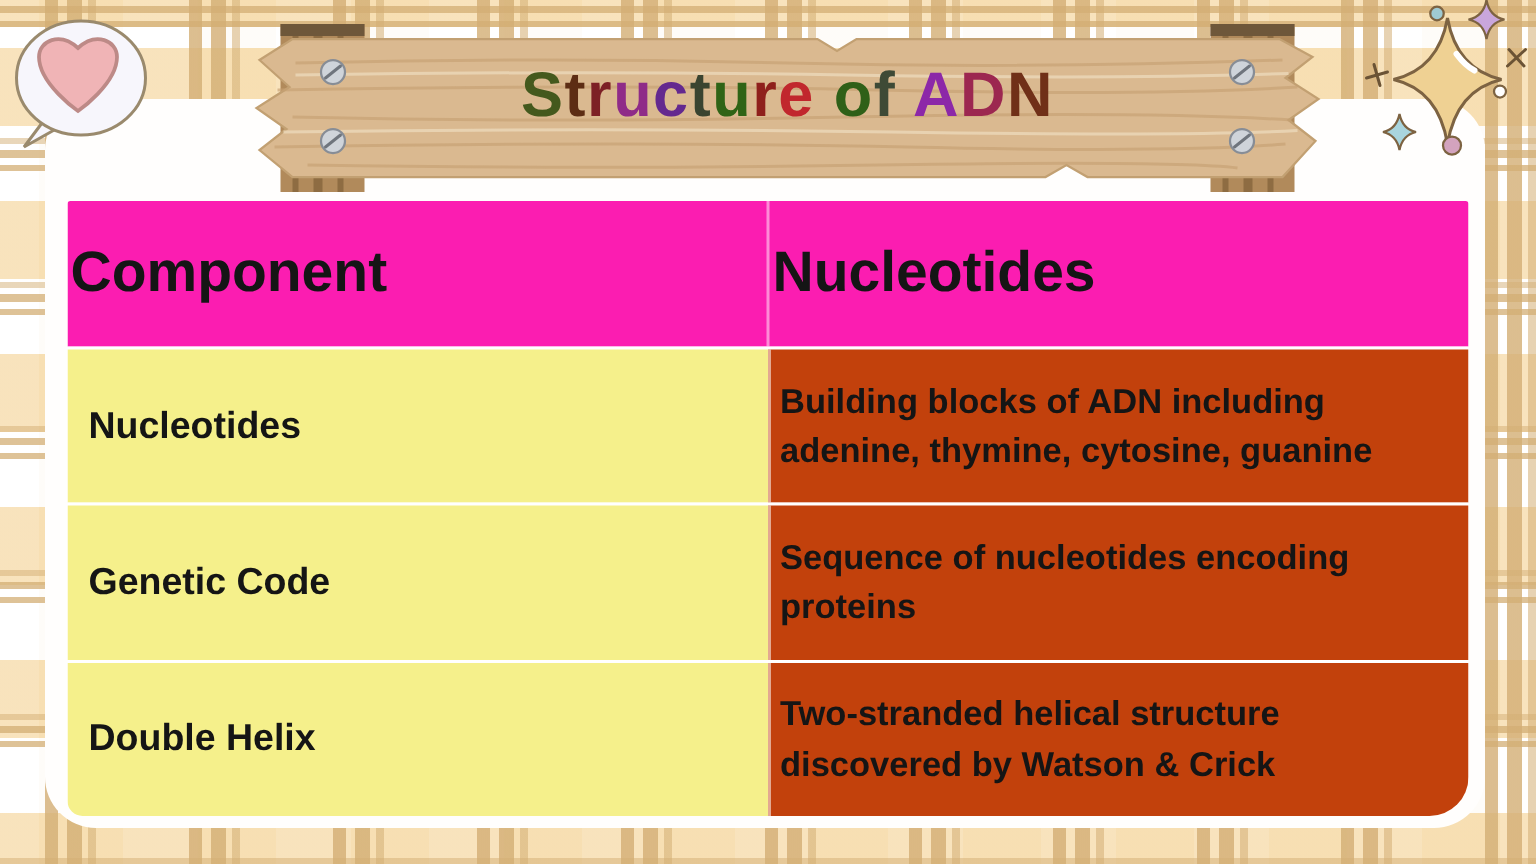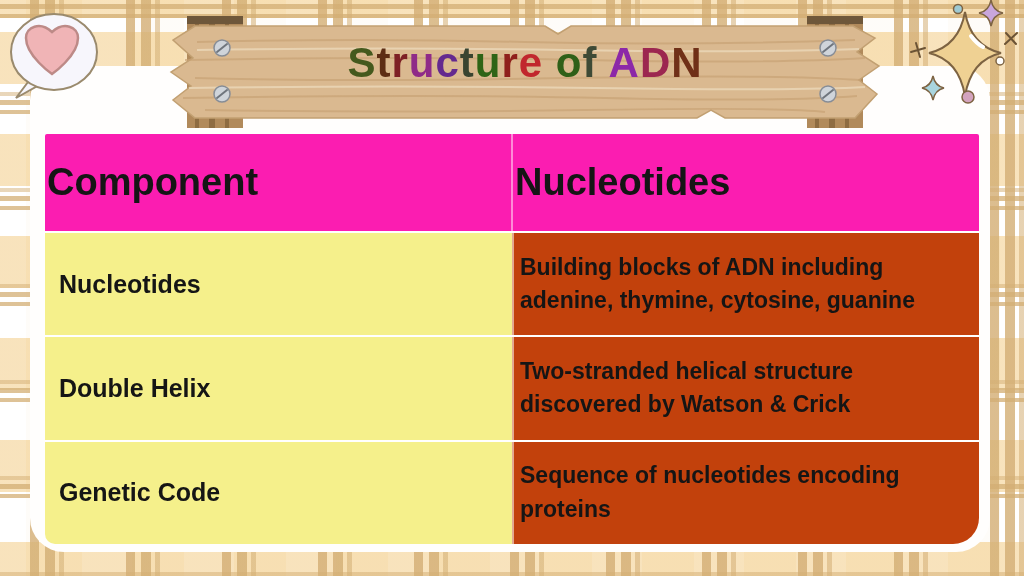--- a/index.html
+++ b/index.html
@@ -162,21 +162,21 @@
   <div class="thead">
     <div class="th">Component</div>
     <div class="th">Nucleotides</div>
   </div>
   <div class="tbody">
       <div class="trow">
         <div class="cell comp">Nucleotides</div>
         <div class="cell desc">Building blocks of ADN including adenine, thymine, cytosine, guanine</div>
       </div>
       <div class="trow">
+        <div class="cell comp">Genetic Code</div>
+        <div class="cell desc">Sequence of nucleotides encoding proteins</div>
+      </div>
+      <div class="trow">
         <div class="cell comp">Double Helix</div>
         <div class="cell desc">Two-stranded helical structure discovered by Watson &amp; Crick</div>
-      </div>
-      <div class="trow">
-        <div class="cell comp">Genetic Code</div>
-        <div class="cell desc">Sequence of nucleotides encoding proteins</div>
       </div>
     </div>
 </div>
 
 </body></html>

